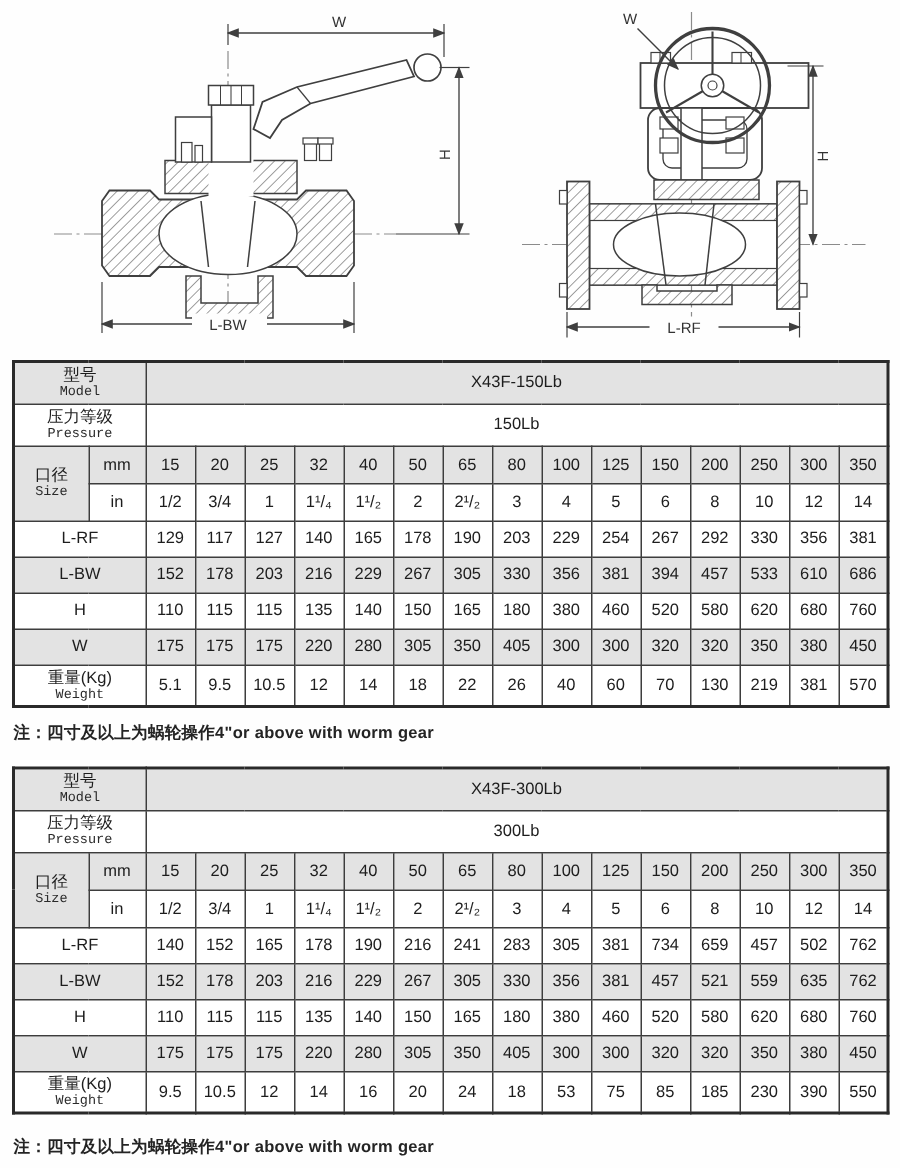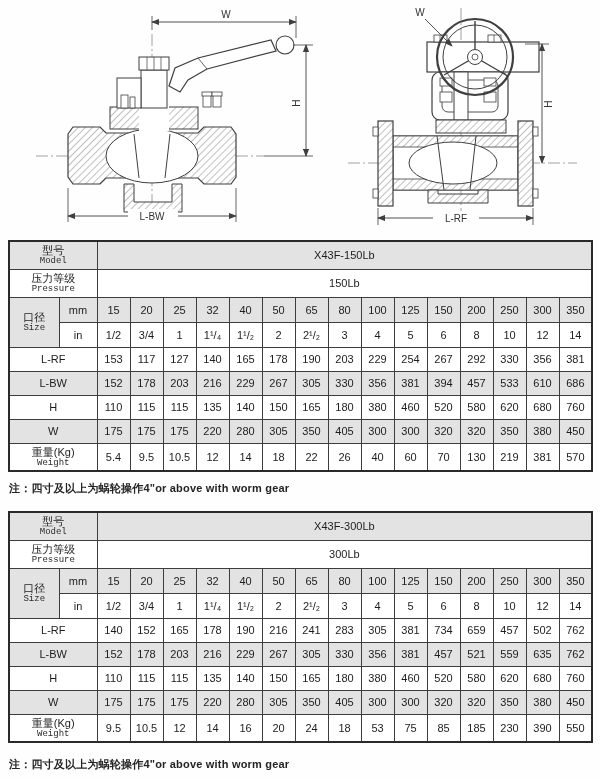--- a/index.html
+++ b/index.html
@@ -231,21 +231,21 @@
             <td>4</td>
             <td>5</td>
             <td>6</td>
             <td>8</td>
             <td>10</td>
             <td>12</td>
             <td>14</td>
           </tr>
           <tr class="r25">
             <th colspan="2">L-RF</th>
-            <td>153</td>
+            <td>129</td>
             <td>117</td>
             <td>127</td>
             <td>140</td>
             <td>165</td>
             <td>178</td>
             <td>190</td>
             <td>203</td>
             <td>229</td>
             <td>254</td>
             <td>267</td>
@@ -306,21 +306,21 @@
             <td class="g">320</td>
             <td class="g">350</td>
             <td class="g">380</td>
             <td class="g">450</td>
           </tr>
           <tr class="r30">
             <th colspan="2">
               <div class="cn">重量(Kg)</div>
               <div class="en">Weight</div>
             </th>
-            <td>5.4</td>
+            <td>5.1</td>
             <td>9.5</td>
             <td>10.5</td>
             <td>12</td>
             <td>14</td>
             <td>18</td>
             <td>22</td>
             <td>26</td>
             <td>40</td>
             <td>60</td>
             <td>70</td>

